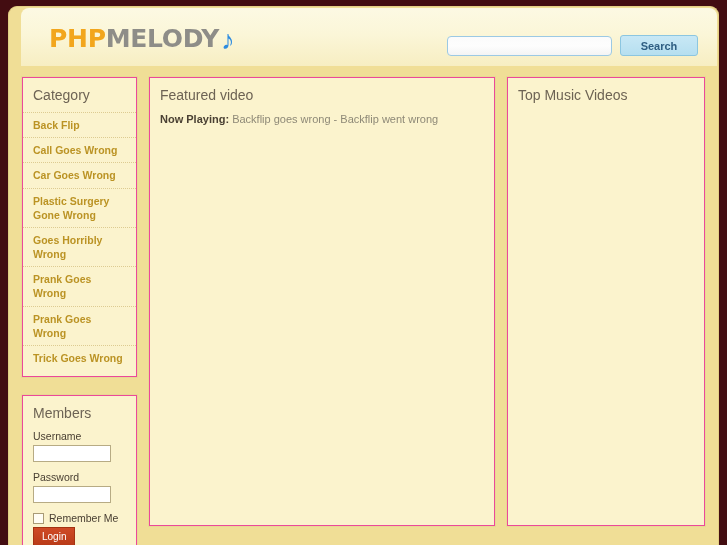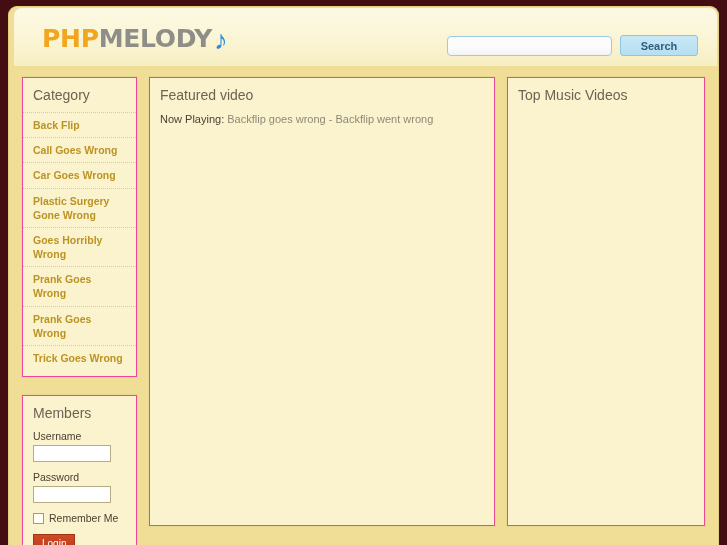--- a/index.html
+++ b/index.html
@@ -31,21 +31,21 @@
     border-bottom: none;
     overflow: hidden;
   }
 
   
   #header {
     position: relative;
     height: 58px;
     background: linear-gradient(to bottom, #fcf9e3 0%, #fbf6d8 45%, #f7eec2 100%);
     border-radius: 8px 8px 0 0;
-    margin: 1px 1px 0 5px;
+    margin: 1px 1px 0 12px;
   }
   #logo {
     position: absolute;
     left: 28px; top: 17px;
     font-size: 25px;
     font-weight: bold;
     letter-spacing: -0.3px;
     white-space: nowrap;
     line-height: 1;
   }
@@ -212,21 +212,21 @@
     font-size: 11px;
     padding: 0 3px;
     outline: none;
     display: block;
   }
   #remember-row {
     display: flex;
     align-items: center;
     gap: 5px;
     padding-left: 10px;
-    margin-bottom: 9px;
+    margin-bottom: 2px;
   }
   #remember-checkbox {
     width: 11px; height: 11px;
     border: 1px solid #a99b76;
     background: #fffdf4;
     cursor: pointer;
     display: inline-block;
   }
   #remember-label { font-size: 10.5px; color: #4a4033; cursor: pointer; }
   #login-button {
@@ -251,21 +251,21 @@
     height: 100%;
     padding-bottom: 4px;
   }
   #now-playing-row {
     padding: 0 10px 10px 10px;
     font-size: 11px;
     line-height: 1.3;
   }
   #now-playing-label {
     color: #4a4033;
-    font-weight: normal;
+    font-weight: bold;
     text-align: right;
   }
   #now-playing-title {
     color: #8e8977;
     text-decoration: none;
     cursor: pointer;
   }
 
   
   #right-column {

